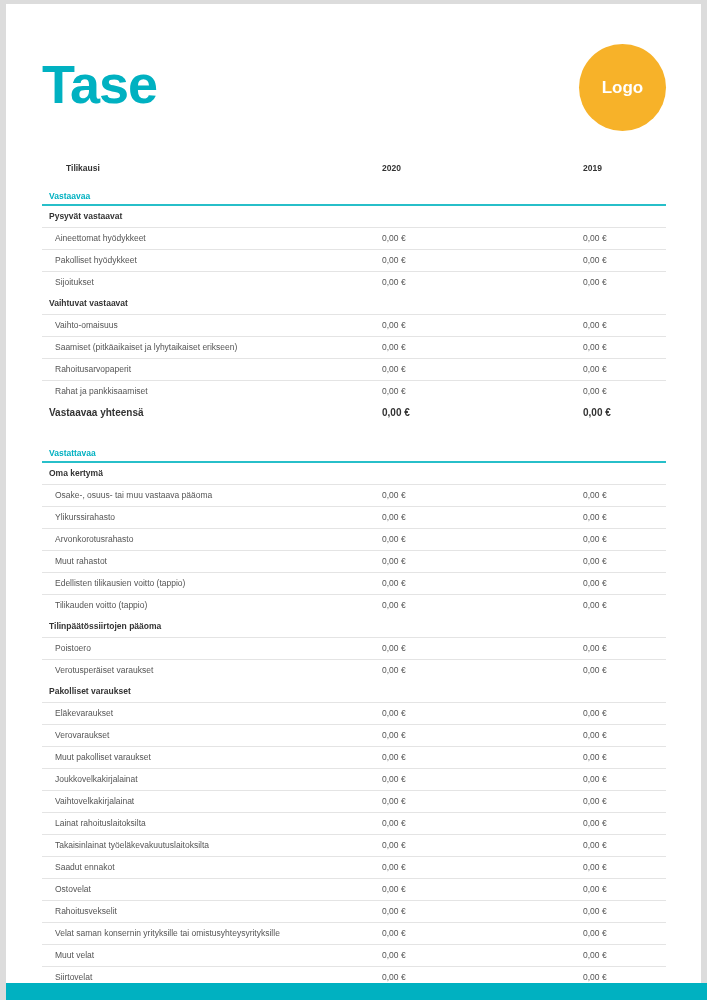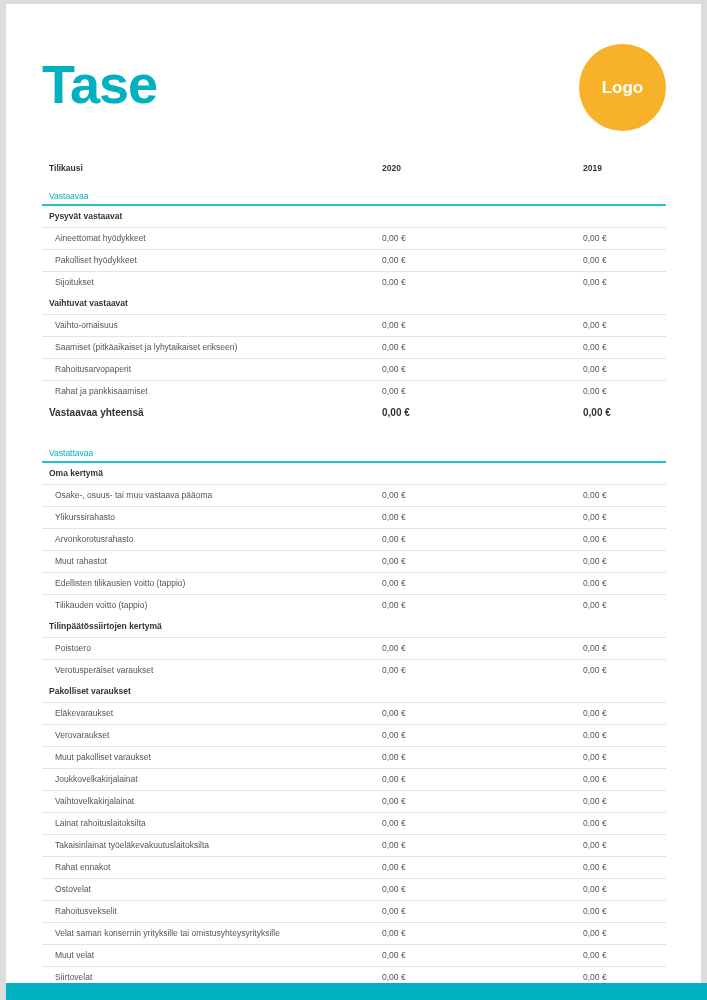--- a/index.html
+++ b/index.html
@@ -98,27 +98,27 @@
     .row.group + .row.item {
       border-top: 1px solid #e4e4e4;
     }
     .row.header {
       height: 28px;
       line-height: 28px;
       font-weight: bold;
       color: #333333;
     }
     .row.header .label {
-      left: 7px;
+      left: 24px;
     }
     .row.section {
       height: 22px;
       line-height: 28px;
       color: #00b1c1;
-      font-weight: normal;
+      font-weight: bold;
       border-bottom: 2px solid #27bfc9;
     }
     .row.section .label {
       left: 7px;
     }
     .row.total {
       height: 21px;
       font-size: 10px;
       font-weight: bold;
       color: #333333;
@@ -236,21 +236,21 @@
           <span class="label">Edellisten tilikausien voitto (tappio)</span>
           <span class="v1">0,00 €</span>
           <span class="v2">0,00 €</span>
         </div>
         <div class="row item">
           <span class="label">Tilikauden voitto (tappio)</span>
           <span class="v1">0,00 €</span>
           <span class="v2">0,00 €</span>
         </div>
         <div class="row group">
-          <span class="label">Tilinpäätössiirtojen kertymä</span>
+          <span class="label">Tilinpäätössiirtojen pääoma</span>
         </div>
         <div class="row item">
           <span class="label">Poistoero</span>
           <span class="v1">0,00 €</span>
           <span class="v2">0,00 €</span>
         </div>
         <div class="row item">
           <span class="label">Verotusperäiset varaukset</span>
           <span class="v1">0,00 €</span>
           <span class="v2">0,00 €</span>
@@ -287,21 +287,21 @@
           <span class="label">Lainat rahoituslaitoksilta</span>
           <span class="v1">0,00 €</span>
           <span class="v2">0,00 €</span>
         </div>
         <div class="row item">
           <span class="label">Takaisinlainat työeläkevakuutuslaitoksilta</span>
           <span class="v1">0,00 €</span>
           <span class="v2">0,00 €</span>
         </div>
         <div class="row item">
-          <span class="label">Rahat ennakot</span>
+          <span class="label">Saadut ennakot</span>
           <span class="v1">0,00 €</span>
           <span class="v2">0,00 €</span>
         </div>
         <div class="row item">
           <span class="label">Ostovelat</span>
           <span class="v1">0,00 €</span>
           <span class="v2">0,00 €</span>
         </div>
         <div class="row item">
           <span class="label">Rahoitusvekselit</span>

